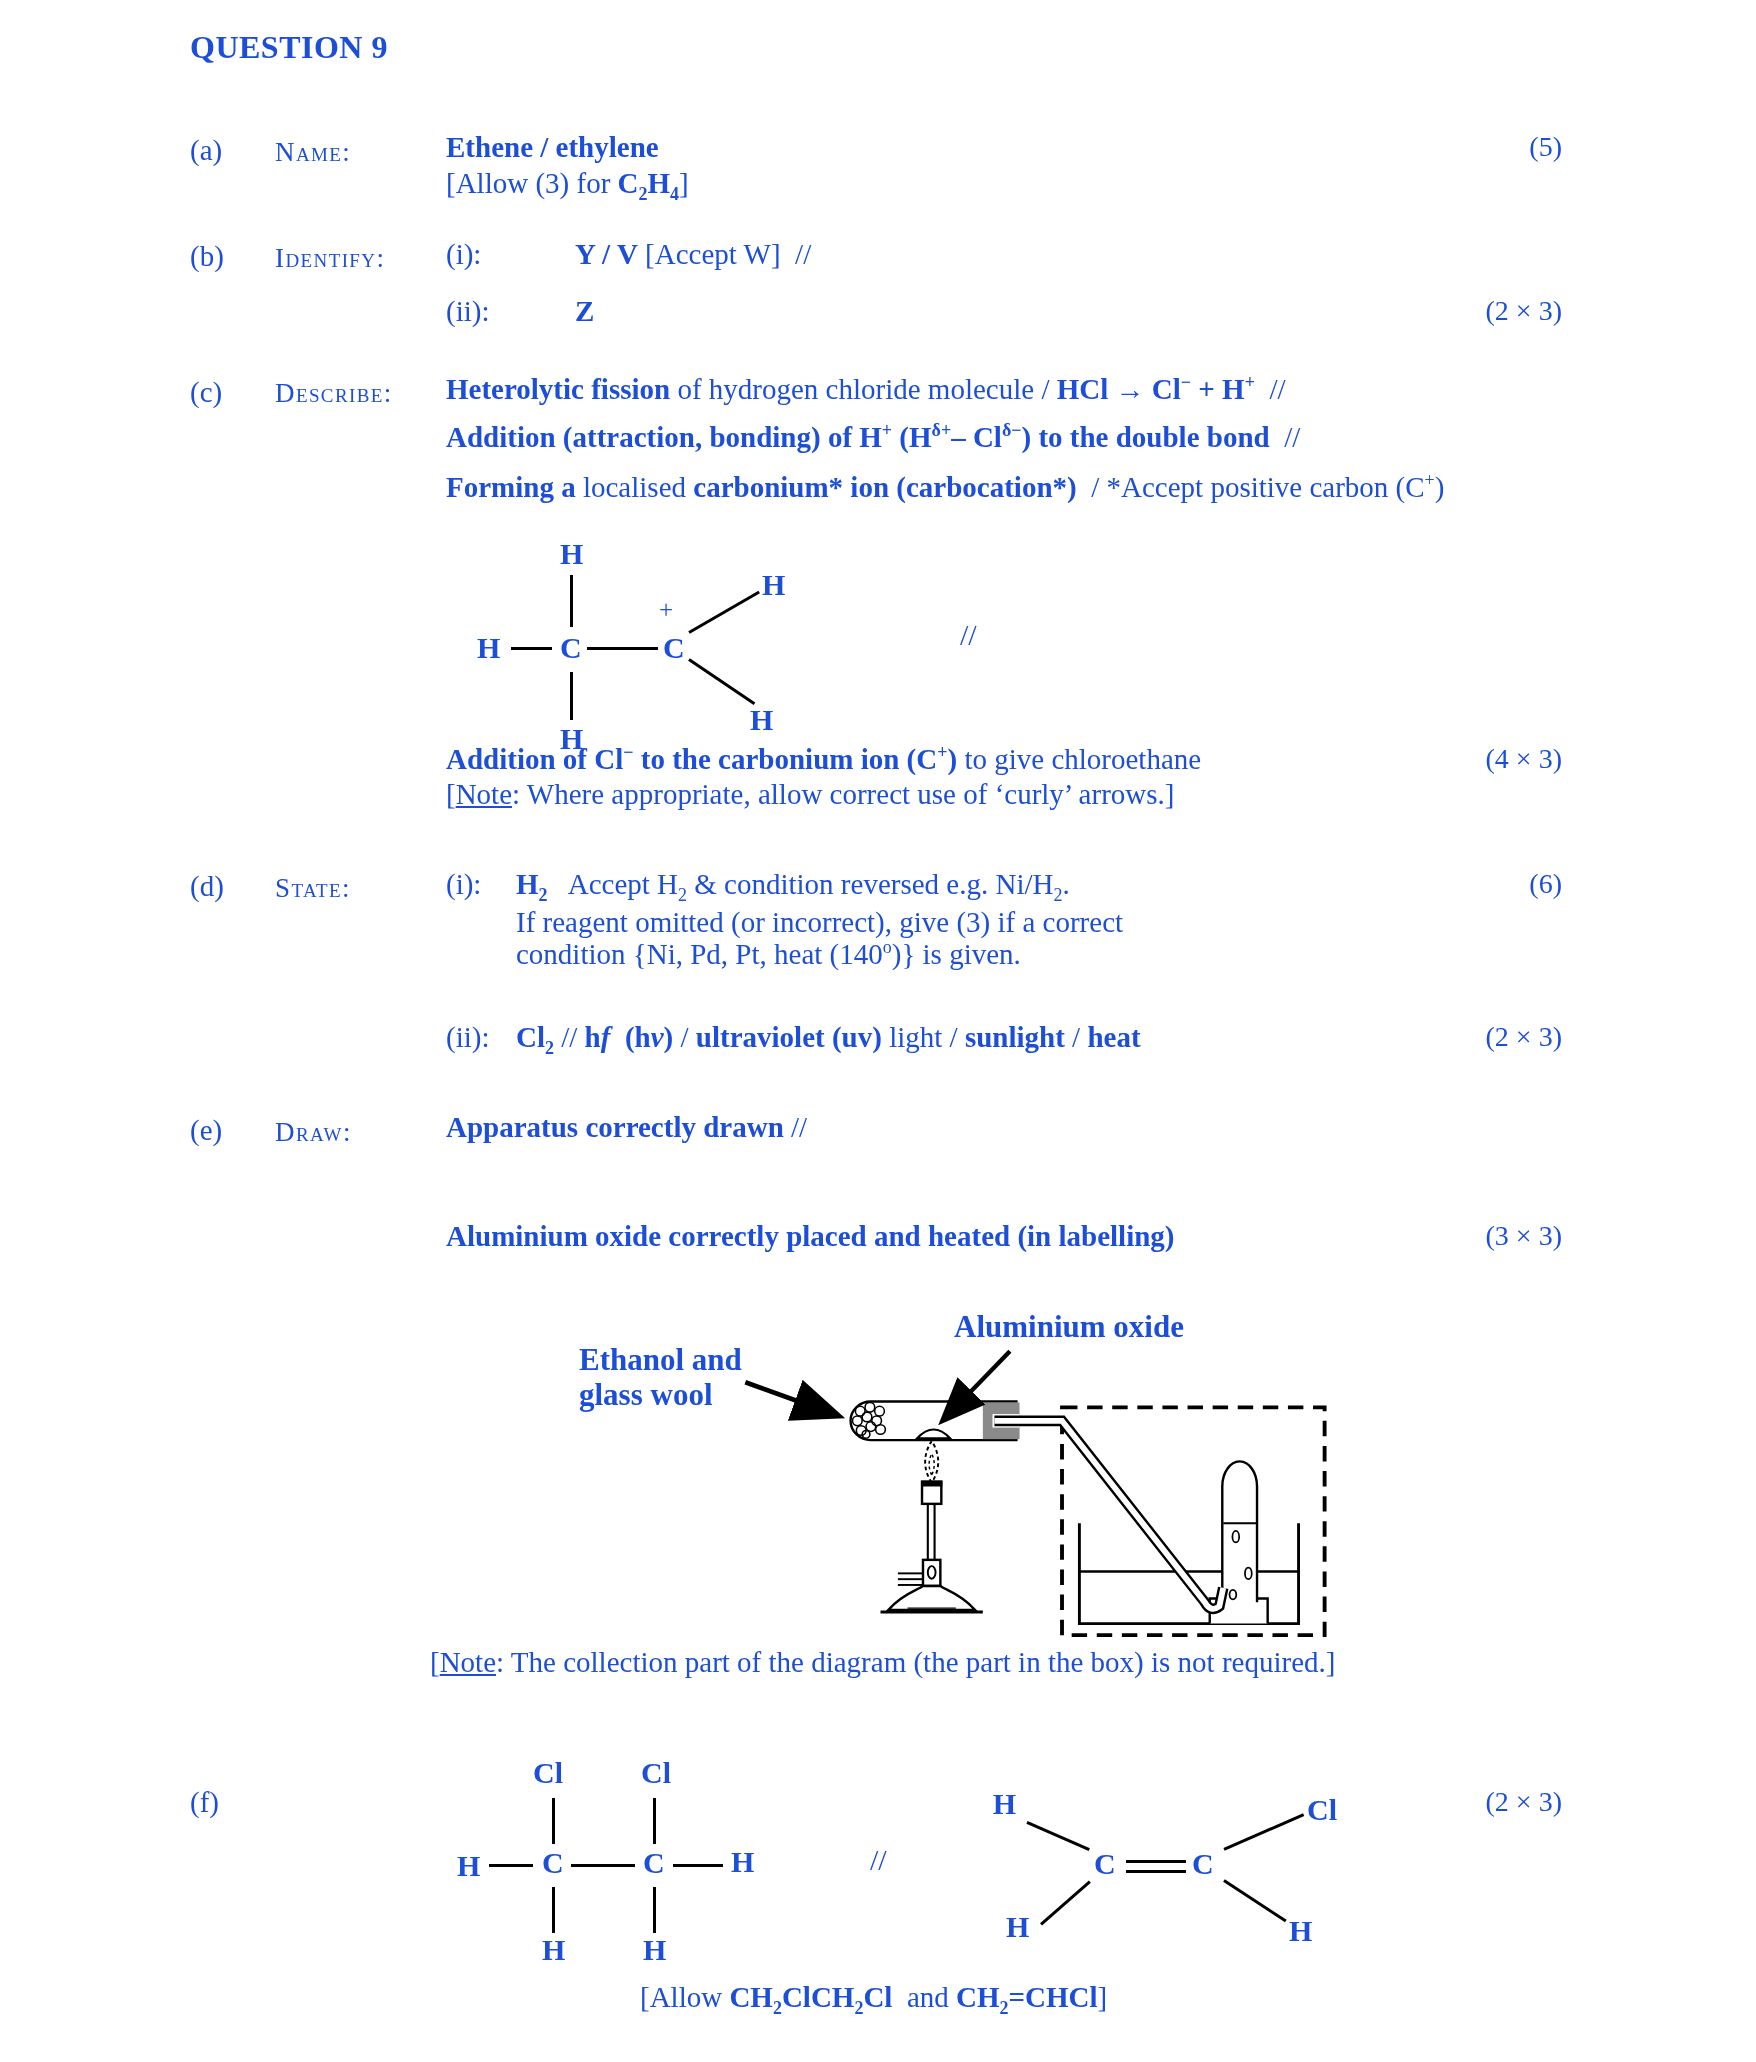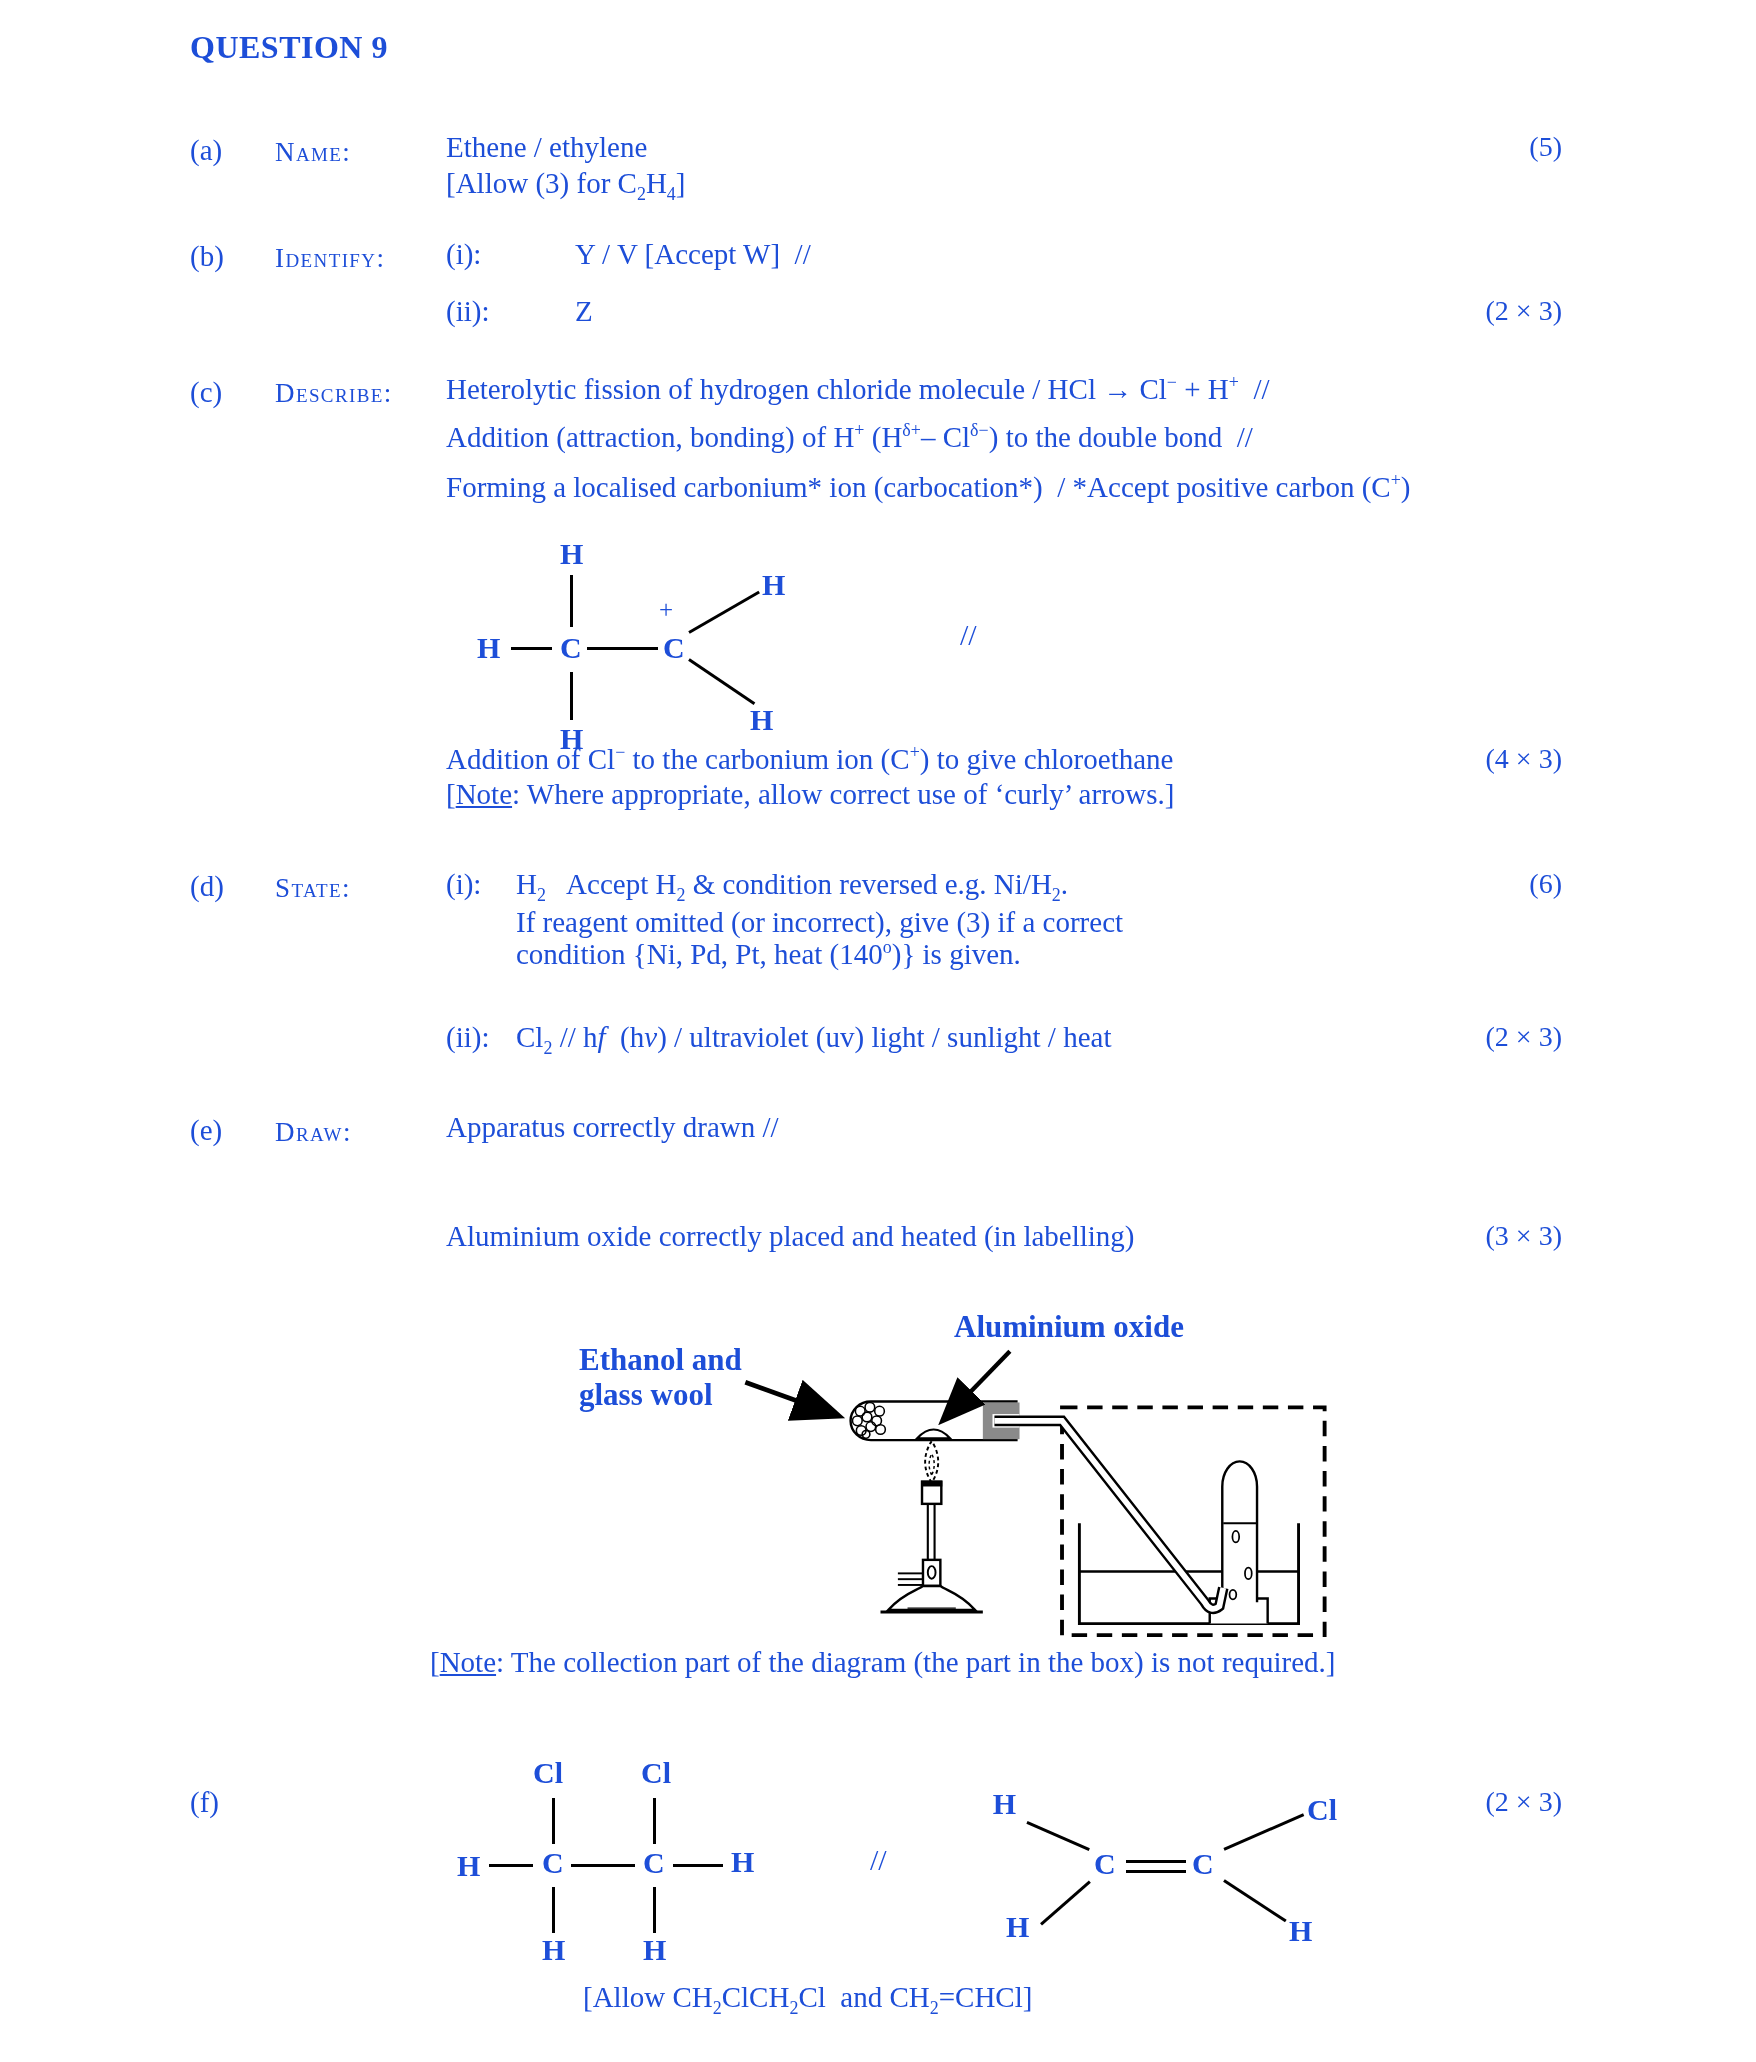--- a/index.html
+++ b/index.html
@@ -3,21 +3,21 @@
 <meta charset="utf-8">
 <style>
   html,body{margin:0;padding:0;background:#fff;}
   .page{position:relative;width:1756px;height:2062px;background:#fff;
         font-family:"Liberation Serif",serif;color:#1d4ed8;overflow:hidden;}
   .abs{position:absolute;white-space:nowrap;}
   .t{font-size:29px;line-height:1.15;}
   .ttl{font-size:32px;font-weight:700;letter-spacing:0.5px;}
   .sc{font-variant:small-caps;font-size:27px;letter-spacing:1.4px;}
   .marks{position:absolute;left:1352px;width:210px;text-align:right;font-size:28px;white-space:nowrap;}
-  .b{font-weight:400;}
+  .b{font-weight:700;}
   .i{font-style:italic;}
   .u{text-decoration:underline;}
   sup,sub{font-size:0.62em;line-height:0;}
   
   .struct{position:absolute;}
   .atom{position:absolute;font-weight:700;font-size:30px;line-height:1;white-space:nowrap;}
   .plus{position:absolute;font-size:25px;line-height:1;}
   .par{position:absolute;font-size:30px;line-height:1;}
   .bv{position:absolute;width:2.9px;background:#000;}
   .bh{position:absolute;height:2.9px;background:#000;}
@@ -190,16 +190,16 @@
     <span class="atom" style="left:109px;top:68px;">C</span>
     <span class="bh" style="left:141px;top:79px;width:60px;"></span>
     <span class="bh" style="left:141px;top:89px;width:60px;"></span>
     <span class="atom" style="left:207px;top:68px;">C</span>
     <span class="bd" style="left:239px;top:67px;width:87px;transform:rotate(-23.7deg);"></span>
     <span class="atom" style="left:322px;top:13.5px;">Cl</span>
     <span class="bd" style="left:239px;top:98px;width:74px;transform:rotate(33.3deg);"></span>
     <span class="atom" style="left:304px;top:135px;">H</span>
   </div>
 
-  <div class="abs t" style="left:583px;top:1981px;"><span>[Allow </span><span class="b">CH</span><sub class="b">2</sub><span class="b">ClCH</span><sub class="b">2</sub><span class="b">Cl</span><span>&nbsp; and </span><span class="b">CH</span><sub class="b">2</sub><span class="b">=CHCl</span><span>]</span></div>
+  <div class="abs t" style="left:640px;top:1981px;"><span>[Allow </span><span class="b">CH</span><sub class="b">2</sub><span class="b">ClCH</span><sub class="b">2</sub><span class="b">Cl</span><span>&nbsp; and </span><span class="b">CH</span><sub class="b">2</sub><span class="b">=CHCl</span><span>]</span></div>
 
 </div>
 
 
 </body></html>

